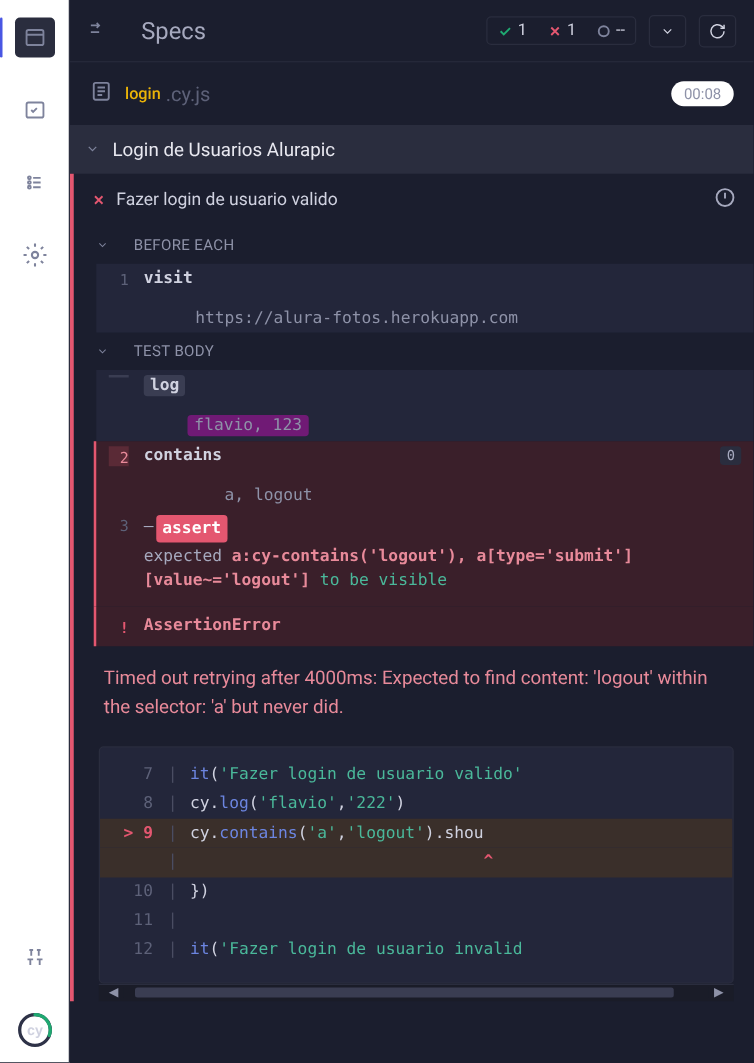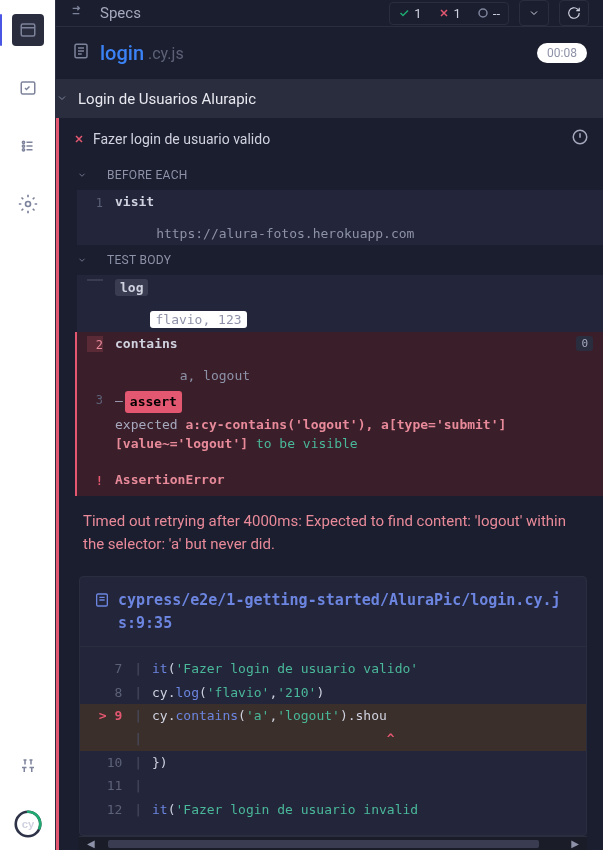--- a/index.html
+++ b/index.html
@@ -5,52 +5,52 @@
 * { margin:0; padding:0; box-sizing:border-box; }
 body { font-family:-apple-system,BlinkMacSystemFont,"Segoe UI",Roboto,sans-serif; background:#1b1e2e; color:#d0d2e0; width:603px; height:850px; overflow:hidden; display:flex; }
 .mono { font-family:"SF Mono",Monaco,Consolas,monospace; font-size:13px; }
 .leftrail { width:56px; background:#ffffff; display:flex; flex-direction:column; align-items:center; padding-top:14px; gap:26px; border-right:1px solid #2a2d3e; }
 .leftrail .rail-item { width:32px; height:32px; display:flex; align-items:center; justify-content:center; color:#7e839c; cursor:pointer; }
 .leftrail .active-tab { background:#2a2d3e; border-radius:4px; position:relative; }
 .leftrail .active-tab::before { content:""; position:absolute; left:-12px; top:0; bottom:0; width:2px; background:#4956e3; border-radius:2px; }
 .leftrail .spacer { flex:1; }
 .main { flex:1; display:flex; flex-direction:column; overflow:hidden; }
 .topbar { height:50px; display:flex; align-items:center; padding:0 14px; border-bottom:1px solid #2a2d3e; gap:10px; }
-.topbar .specs-label { color:#a6a9be; font-size:15px; margin-left:4px; }
+.topbar .specs-label { color:#a6a9be; font-size:19px; margin-left:17px; }
 .topbar .grow { flex:1; }
 .stat-chip { display:flex; align-items:center; border:1px solid #2a2d3e; border-radius:4px; overflow:hidden; }
 .stat-chip > span { display:flex; align-items:center; gap:4px; padding:3px 8px; font-size:13px; color:#d0d2e0; }
 .stat-chip .pass svg { stroke:#1fa971; }
 .stat-chip .fail svg { stroke:#e45770; }
 .stat-chip .pending svg { stroke:#7e839c; }
 .btn-sm { border:1px solid #2a2d3e; border-radius:4px; width:30px; height:26px; display:flex; align-items:center; justify-content:center; cursor:pointer; color:#d0d2e0; }
 .file-row { display:flex; align-items:center; padding:14px 16px; gap:10px; background:#1b1e2e; }
-.file-row .fname { color:#3b82f6; font-size:20px; font-weight:500; }
+.file-row .fname { color:#eab308; font-size:13px; font-weight:500; }
 .file-row .fext { color:#5d6178; font-size:16px; margin-left:-6px; }
 .file-row .grow { flex:1; }
 .badge-time { background:#ffffff; border-radius:12px; padding:3px 10px; font-size:12px; color:#8e92a8; }
-.suite-bar { display:flex; align-items:center; padding:10px 0; background:#2a2d3e; gap:10px; cursor:pointer; }
+.suite-bar { display:flex; align-items:center; padding:10px 12px; background:#2a2d3e; gap:10px; cursor:pointer; }
 .suite-bar .chev { color:#7e839c; }
 .suite-bar .title { color:#e8e8f0; font-size:15px; }
 .test-area { border-left:3px solid #e45770; margin-left:0; }
 .test-row { display:flex; align-items:center; padding:10px 14px; gap:8px; cursor:pointer; }
 .test-row .tname { color:#d0d2e0; font-size:14px;text-align:right; }
 .test-row .grow { flex:1; }
 .warn-circle { color:#a6a9be; }
 .sect-hdr { display:flex; align-items:center; gap:20px; padding:8px 18px; color:#8e92a8; font-size:12px; letter-spacing:.3px; cursor:pointer; }
 .cmd-list { margin-left:18px; }
 .cmd-row { display:flex; align-items:flex-start; gap:12px; padding:4px 10px; font-size:13px; }
 .cmd-num { width:16px; text-align:right; color:#5d6178; font-size:12px; padding-top:2px; }
 .cmd-row.dk { background:#23263a; }
 .cmd-row.err { background:#3a1f2a; border-left:2px solid #e45770; margin-left:-2px; }
 .cmd-name { color:#d0d2e0; font-weight:600; }
 .cmd-name.hl { background:#3a3d52; padding:1px 5px; border-radius:3px; }
-.cmd-name.hlerr { background:#e45770; color:#000000; padding:1px 5px; border-radius:3px; font-weight:700; }
+.cmd-name.hlerr { background:#e45770; color:#ffffff; padding:1px 5px; border-radius:3px; font-weight:700; }
 .cmd-txt { color:#8e92a8;margin-top:32px; }
-.cmd-txt.hl { background:#ffffff; padding:1px 5px; border-radius:3px; }
+.cmd-txt.hl { background:#701a75; padding:1px 5px; border-radius:3px; }
 .cmd-txt.green { color:#4ab89a; }
 .cmd-body { flex:1; display:flex; flex-wrap:wrap; gap:2px; align-items:flex-start; }
 .pin { background:#2a2d3e; color:#a6a9be; font-size:11px; padding:1px 5px; border-radius:3px; margin-left:auto; }
 .assert-row { background:#3a1f2a; border-left:2px solid #e45770; margin-left:-2px; padding:8px 10px; display:flex; gap:12px; }
 .err-msg { padding:14px 24px; color:#e88a9a; font-size:15px; line-height:1.55; }
 .code-box { margin:6px 16px 0 20px; background:#23263a; border:1px solid #2a2d3e; border-radius:4px; }
 .code-file { display:flex; align-items:flex-start; gap:8px; padding:12px 14px; color:#6c85e0; font-size:15px; font-weight:600; line-height:1.5; border-bottom:1px solid #2a2d3e; }
 .code-lines { padding:10px 0 14px 0; font-size:13px; line-height:1.8; overflow-x:auto; white-space:nowrap; }
 .code-ln { display:flex; }
 .code-ln.hl { background:#3a2f2a; }
@@ -235,35 +235,28 @@
       </div>
       <div class="assert-row mono">
         <span class="cmd-num" style="color:#e45770;font-weight:700;">!</span>
         <span class="cmd-name" style="color:#e88a9a;font-weight:600;">AssertionError</span>
       </div>
     </div>
 
     <div class="err-msg">Timed out retrying after 4000ms: Expected to find content: 'logout' within the selector: 'a' but never did.</div>
 
     <div class="code-box">
-      <div class="code-file mono">
-        <svg width="16" height="16" viewBox="0 0 24 24" fill="none" stroke="#6c85e0" stroke-width="2" style="flex-shrink:0;margin-top:3px;">
-            <rect x="4" y="3" width="16" height="18" rx="2"></rect>
-            <path d="M8 8h8M8 12h8"></path>
-          </svg>
-        <span style="word-break:break-all;white-space:normal;">cypress/e2e/1-getting-started/AluraPic/login.cy.js:9:35</span>
-      </div>
       <div class="code-lines mono">
         <div class="code-ln">
             <span class="code-gut"><span> 7 </span><span class="sep">|</span></span>
             <span class="code-txt">    <span class="fn">it</span><span class="p">(</span><span class="str">'Fazer login de usuario valido'</span></span>
           </div>
         <div class="code-ln">
             <span class="code-gut"><span> 8 </span><span class="sep">|</span></span>
-            <span class="code-txt">        <span class="kw">cy.</span><span class="fn">log</span><span class="p">(</span><span class="str">'flavio'</span><span class="p">,</span><span class="str">'210'</span><span class="p">)</span></span>
+            <span class="code-txt">        <span class="kw">cy.</span><span class="fn">log</span><span class="p">(</span><span class="str">'flavio'</span><span class="p">,</span><span class="str">'222'</span><span class="p">)</span></span>
           </div>
         <div class="code-ln hl">
             <span class="code-gut"><span class="arrow" style="white-space:pre;">&gt; 9 </span><span class="sep">|</span></span>
             <span class="code-txt">        <span class="kw">cy.</span><span class="fn">contains</span><span class="p">(</span><span class="str">'a'</span><span class="p">,</span><span class="str">'logout'</span><span class="p">).shou</span></span>
           </div>
         <div class="code-ln hl">
             <span class="code-gut"><span style="white-space:pre;">   </span><span class="sep">|</span></span>
             <span class="code-txt"><span class="caret" style="white-space:pre;">                              ^</span></span>
           </div>
         <div class="code-ln">

